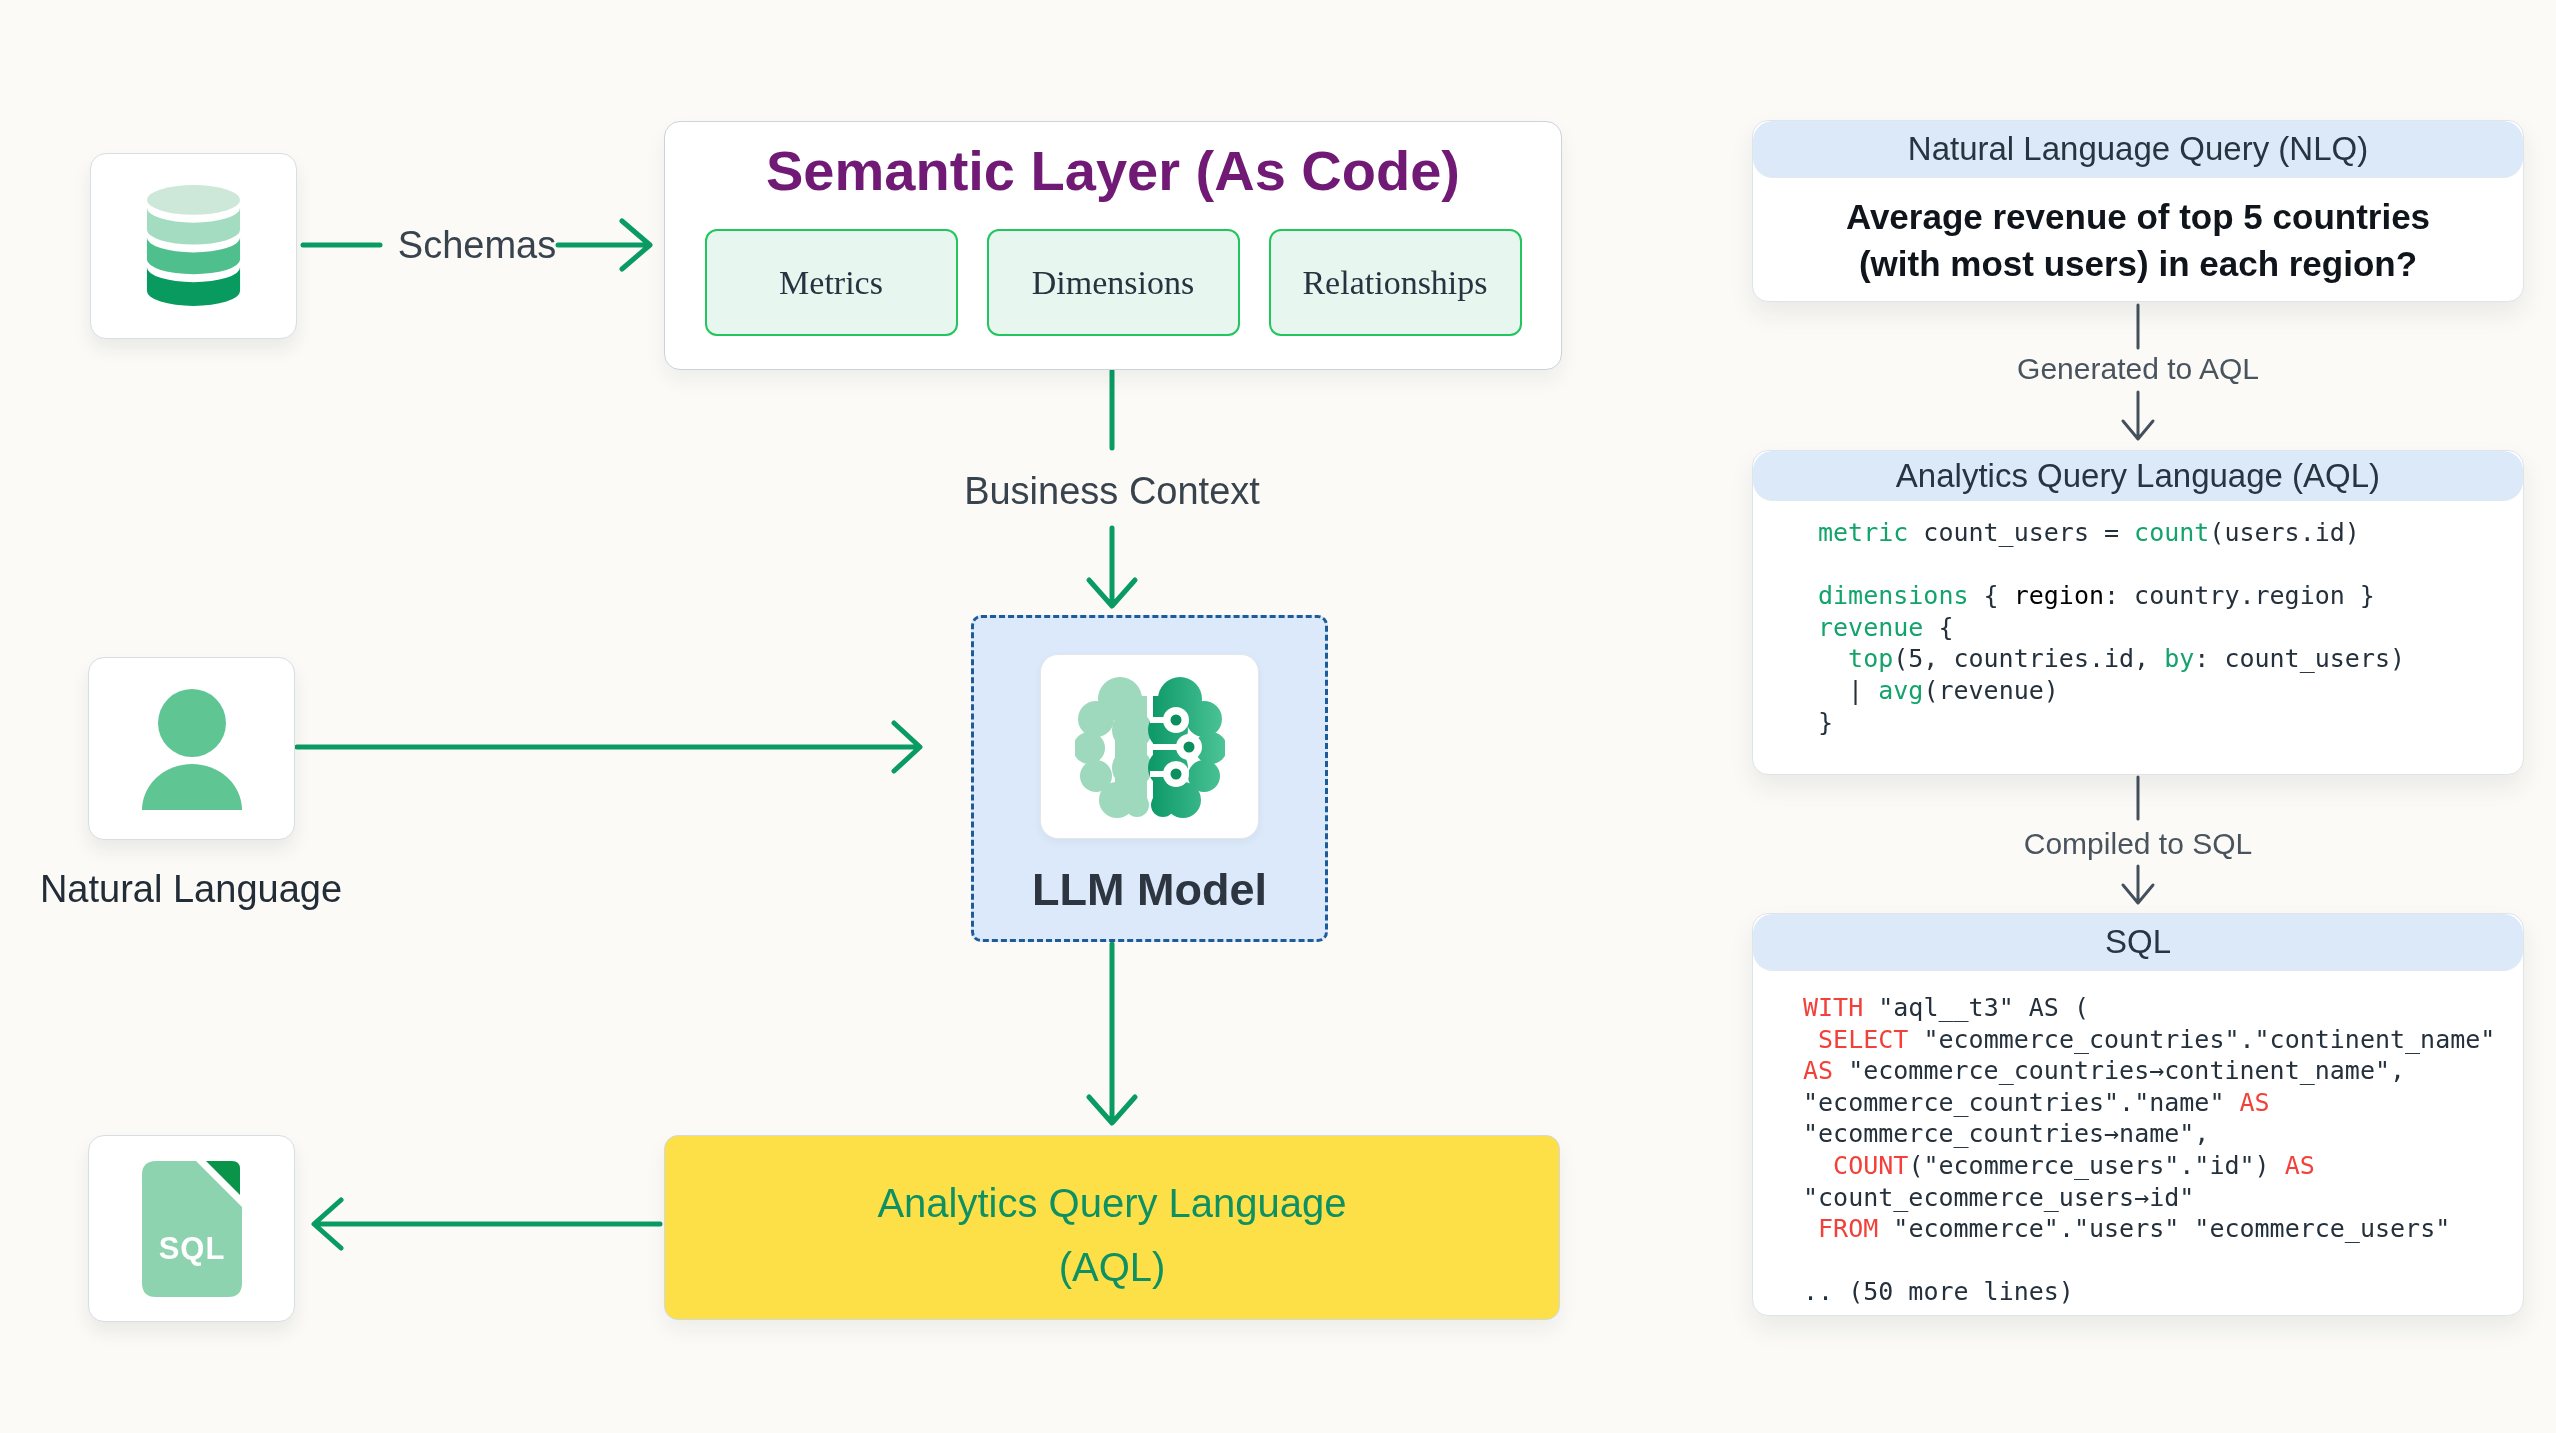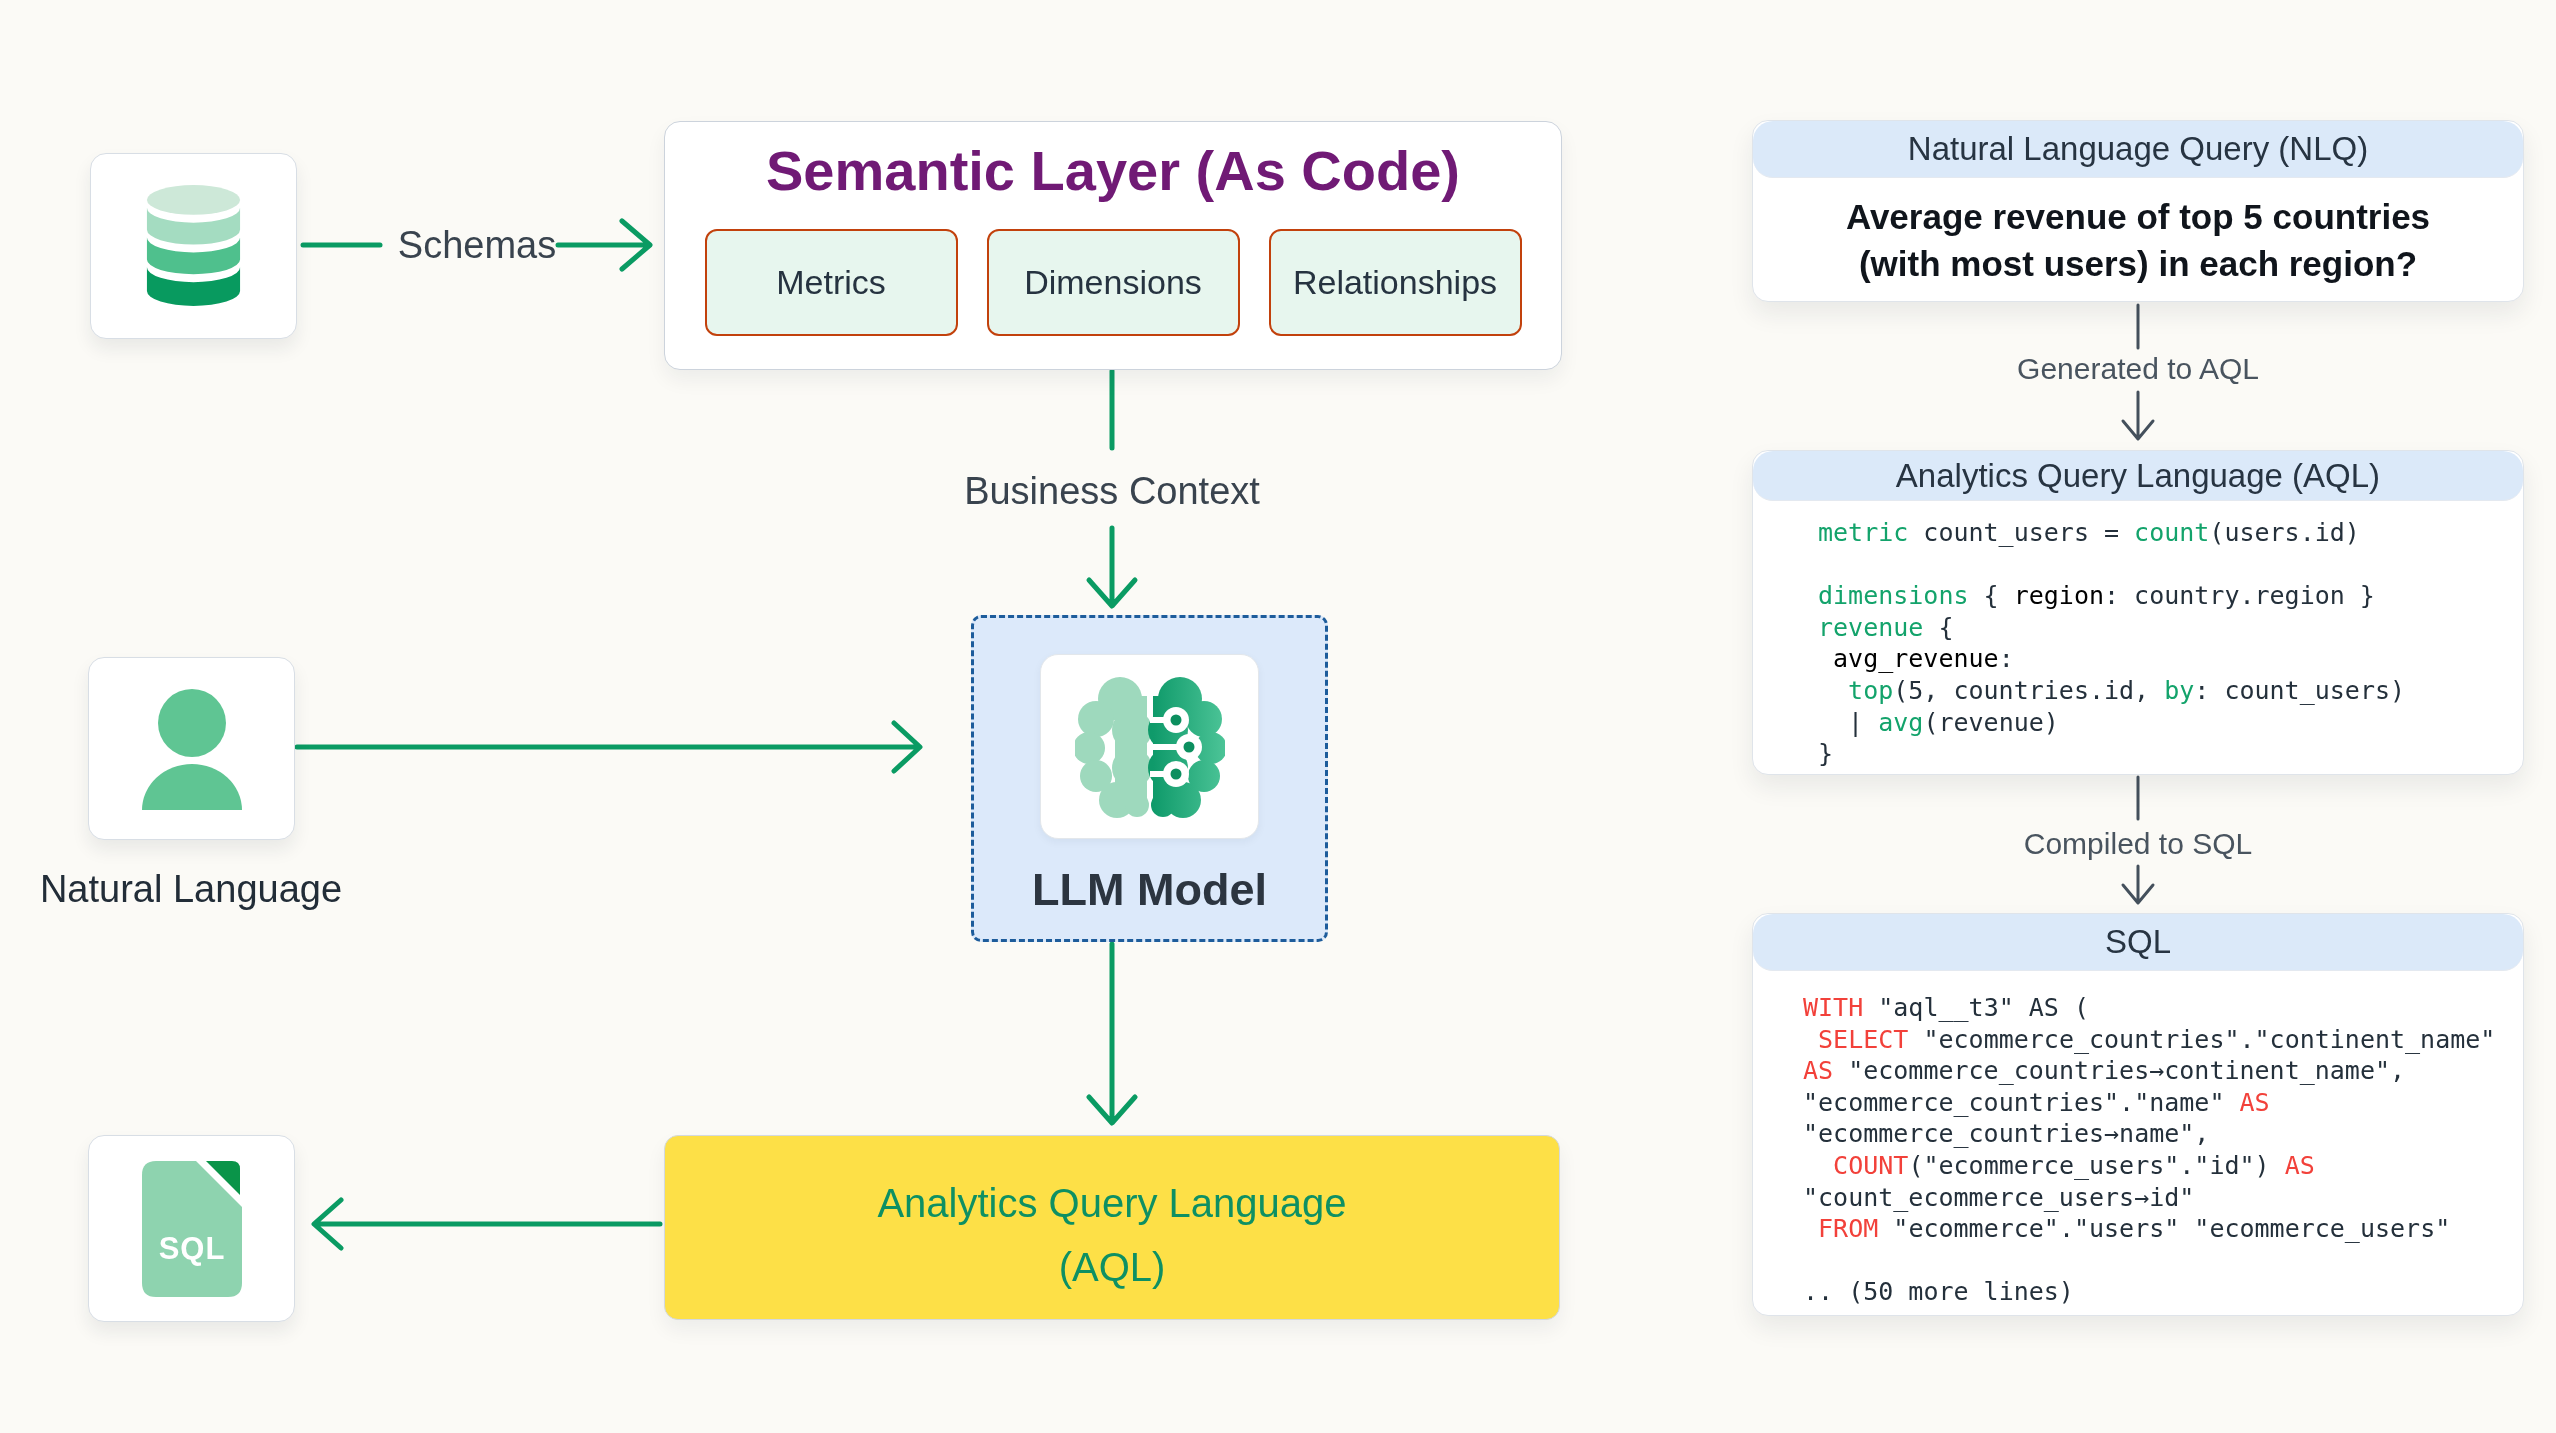--- a/index.html
+++ b/index.html
@@ -13,21 +13,21 @@
   .db-card{left:90px;top:153px;width:205px;height:184px;}
   .person-card{left:88px;top:657px;width:205px;height:181px;}
   .sql-card{left:88px;top:1135px;width:205px;height:185px;}
 
   
   .semantic-box{position:absolute;left:664px;top:121px;width:896px;height:247px;background:#fff;
                 border:1.5px solid #ccd3dc;border-radius:16px;box-shadow:0 10px 20px rgba(25,39,52,.06);}
   .semantic-title{margin-top:16px;text-align:center;font-size:56px;font-weight:600;color:#701a75;}
   .chips{position:absolute;left:0;right:0;top:107px;display:flex;justify-content:center;gap:29px;}
   .chip{width:253px;height:107px;box-sizing:border-box;display:flex;align-items:center;justify-content:center;
-        background:#e7f6ee;border:2px solid #c2410c;border-radius:12px;font-size:34px;font-weight:500;color:#263340;}
+        background:#e7f6ee;border:2px solid #22c55e;border-radius:12px;font-size:34px;font-weight:500;color:#263340;font-family:Liberation Serif, serif;}
 
   
   .flow-label{position:absolute;text-align:center;font-size:38px;font-weight:500;color:#39434e;}
   .schemas-label{left:387px;top:224px;width:180px;}
   .bc-label{left:937px;top:470px;width:350px;}
   .nl-label{left:15px;top:863px;width:352px;line-height:52px;font-size:38px;color:#222d38;}
 
   
   .llm-box{position:absolute;left:933px;top:615px;width:357px;height:327px;box-sizing:border-box;
            background:#dce9fa;border:3px dashed #1d5c9b;border-radius:10px;margin-left:38px;}
@@ -194,21 +194,20 @@
 
   <div class="conn-label gen-label">Generated to AQL</div>
 
   <div class="rbox aql-code-box">
     <div class="rhead">Analytics Query Language (AQL)</div>
     <div class="code">
         <div class="code-line"><span class="tok-g">metric</span><span class="tok-d"> count_users = </span><span class="tok-g">count</span><span class="tok-d">(users.id)</span></div>
         <div class="code-line"><span class="tok-d"> </span></div>
         <div class="code-line"><span class="tok-g">dimensions</span><span class="tok-d"> { </span><span class="tok-b">region</span><span class="tok-d">: country.region }</span></div>
         <div class="code-line"><span class="tok-g">revenue</span><span class="tok-d"> {</span></div>
-        <div class="code-line"><span class="tok-d"> </span><span class="tok-b">avg_revenue</span><span class="tok-d">:</span></div>
         <div class="code-line"><span class="tok-d">  </span><span class="tok-g">top</span><span class="tok-d">(5, countries.id, </span><span class="tok-g">by</span><span class="tok-d">: count_users)</span></div>
         <div class="code-line"><span class="tok-d">  | </span><span class="tok-g">avg</span><span class="tok-d">(revenue)</span></div>
         <div class="code-line"><span class="tok-d">}</span></div>
       </div>
   </div>
 
   <div class="conn-label comp-label">Compiled to SQL</div>
 
   <div class="rbox sql-code-box">
     <div class="rhead">SQL</div>

